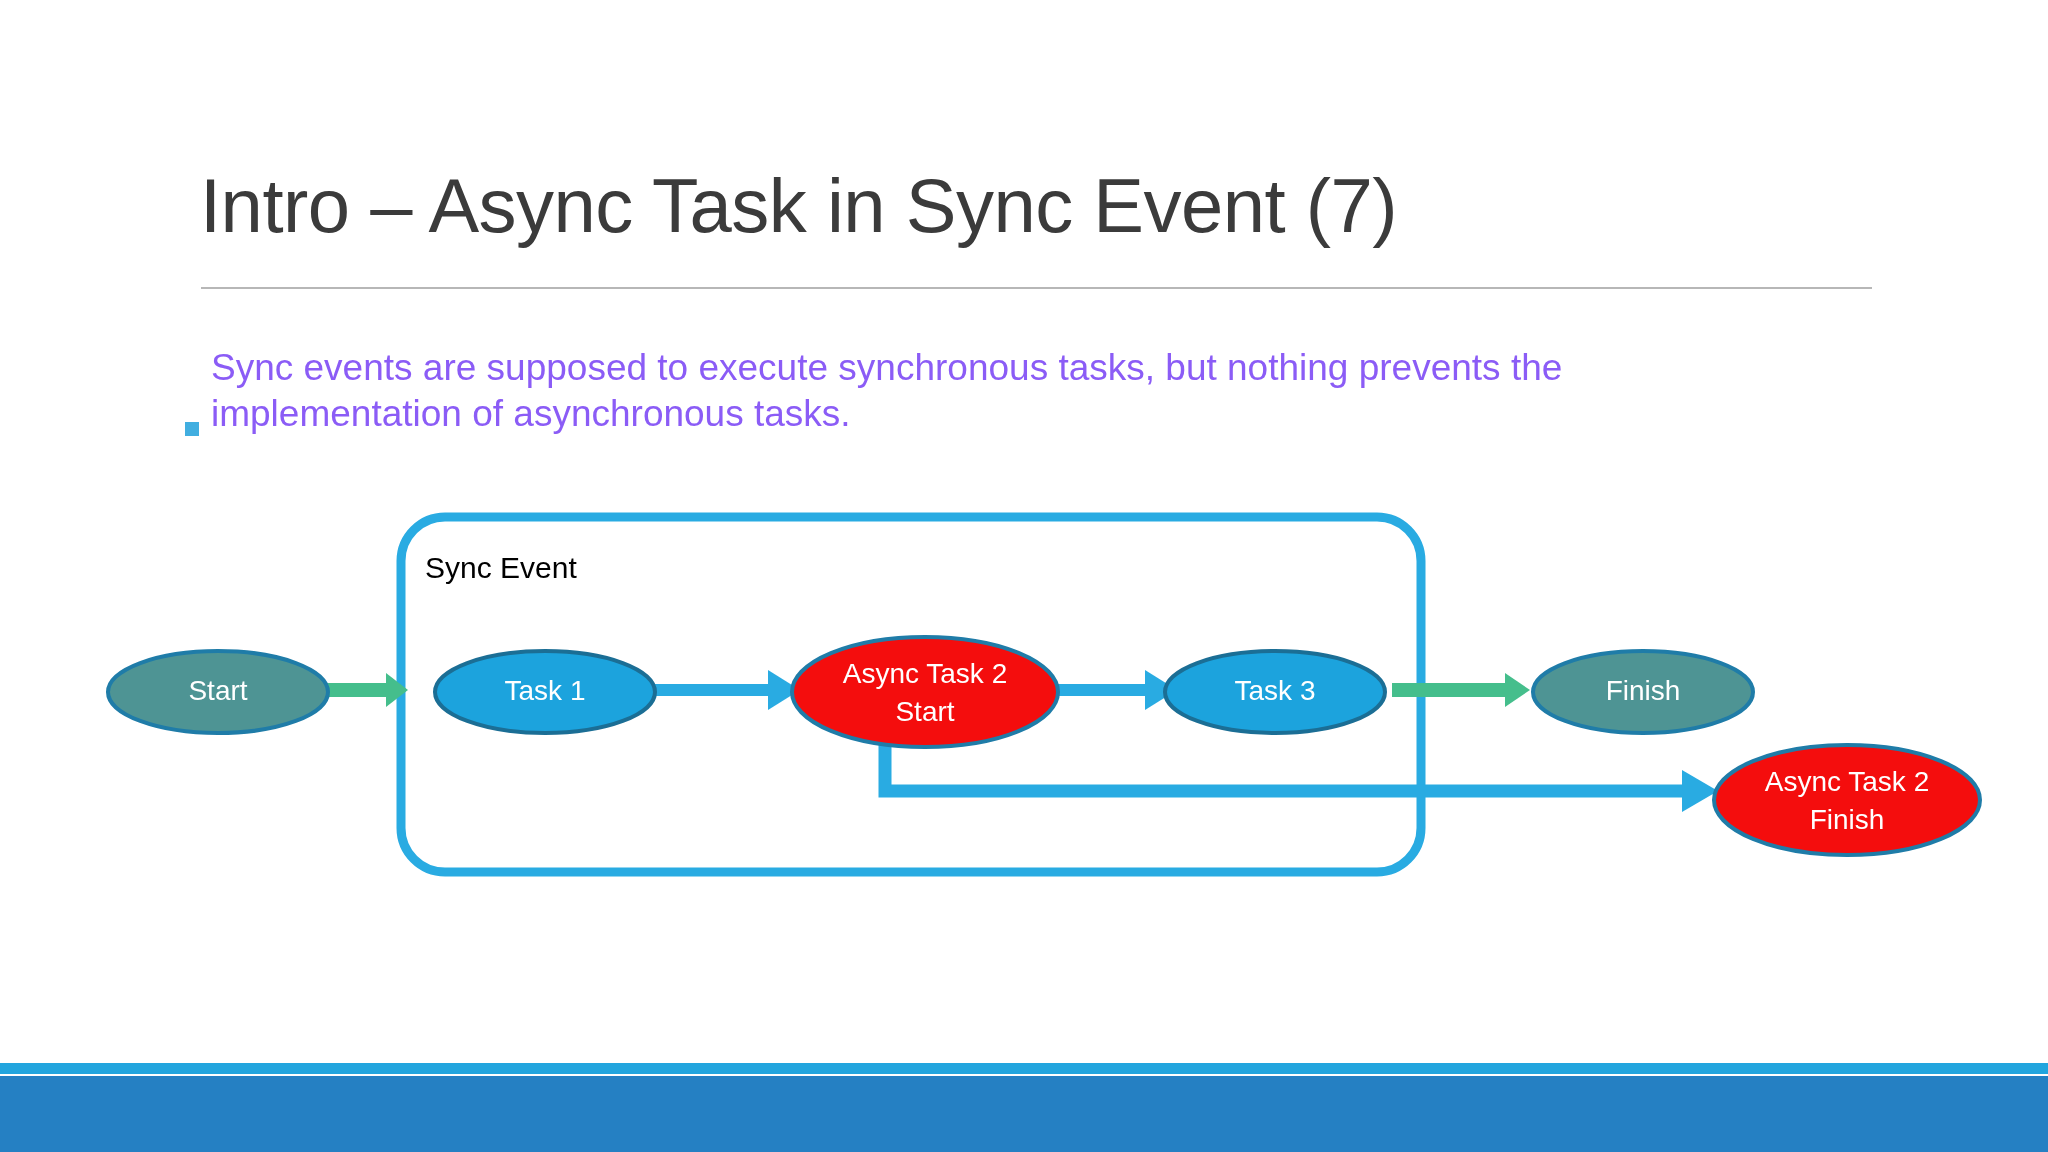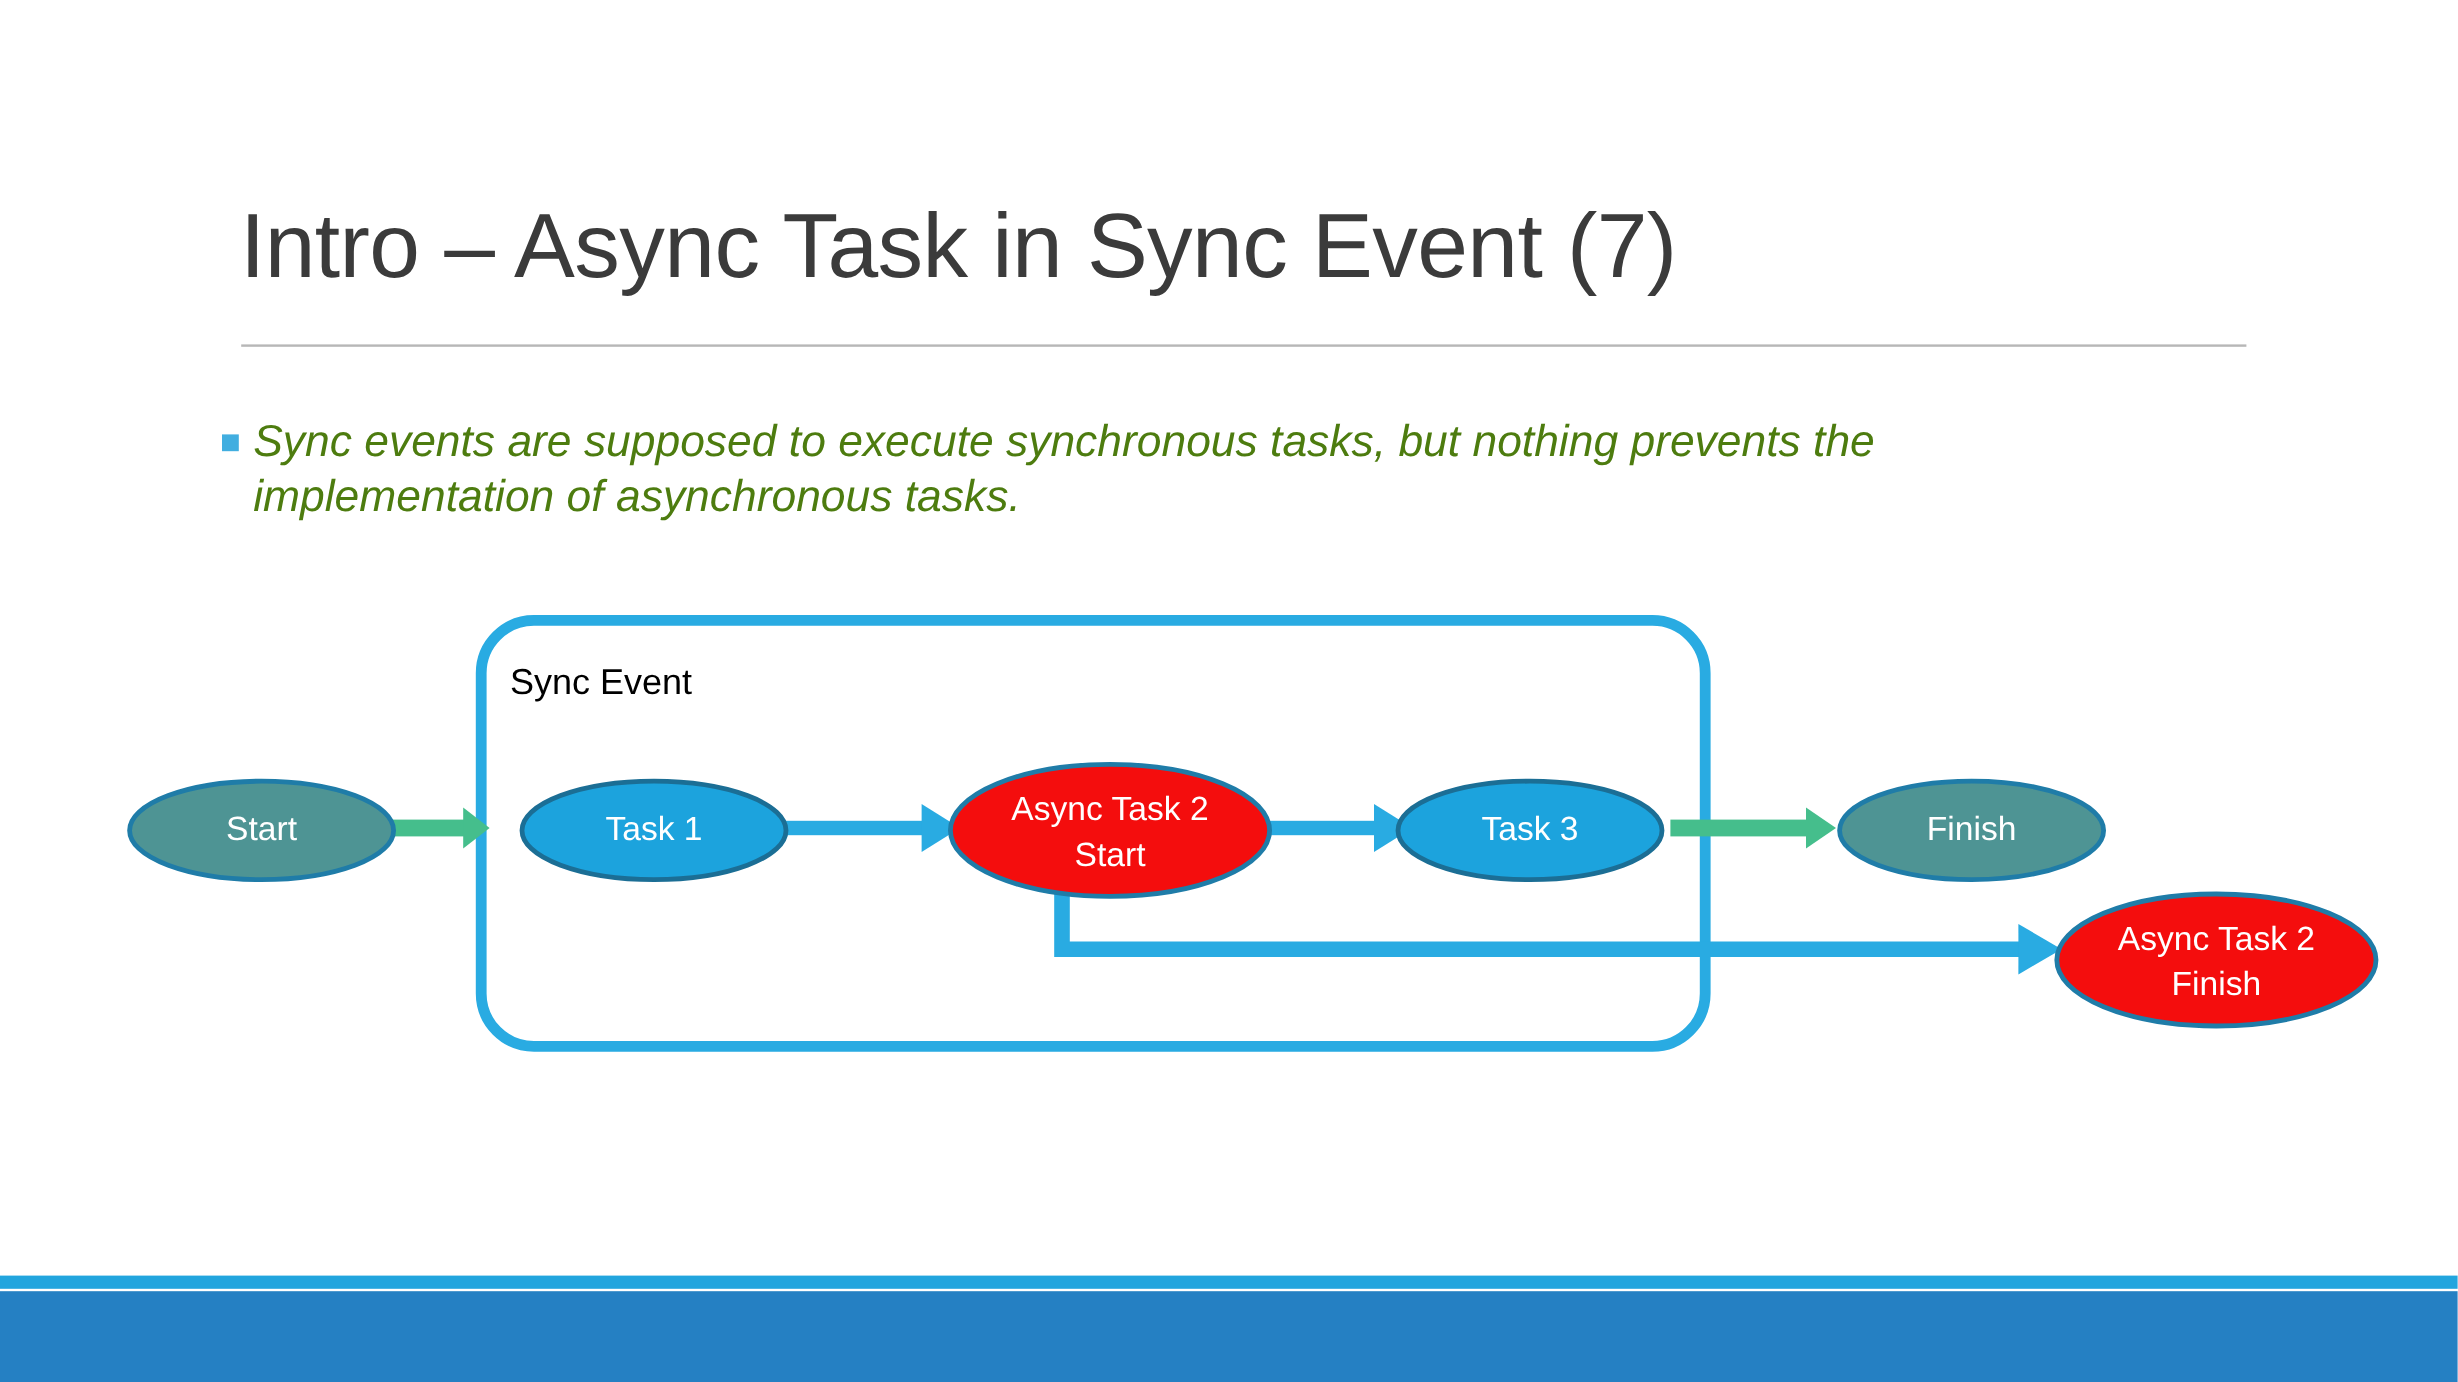--- a/index.html
+++ b/index.html
@@ -40,25 +40,24 @@
 
   
   .body-block {
     position: absolute;
     left: 185px;
     top: 345px;
     width: 1500px;
   }
   .bullet-row {
     display: flex;
-    align-items: flex-start;
+    align-items: flex-end;
     font-size: 37px;
     line-height: 1.23;
-    color: #4d7c0f;
-    font-style: italic;
+    color: #8b5cf6;
   }
   .bullet-marker {
     flex: 0 0 auto;
     width: 14px;
     height: 14px;
     background: #41AEE0;
     margin-top: 17px;
     margin-right: 12px;
   }
   .bullet-text { flex: 1 1 auto; }

